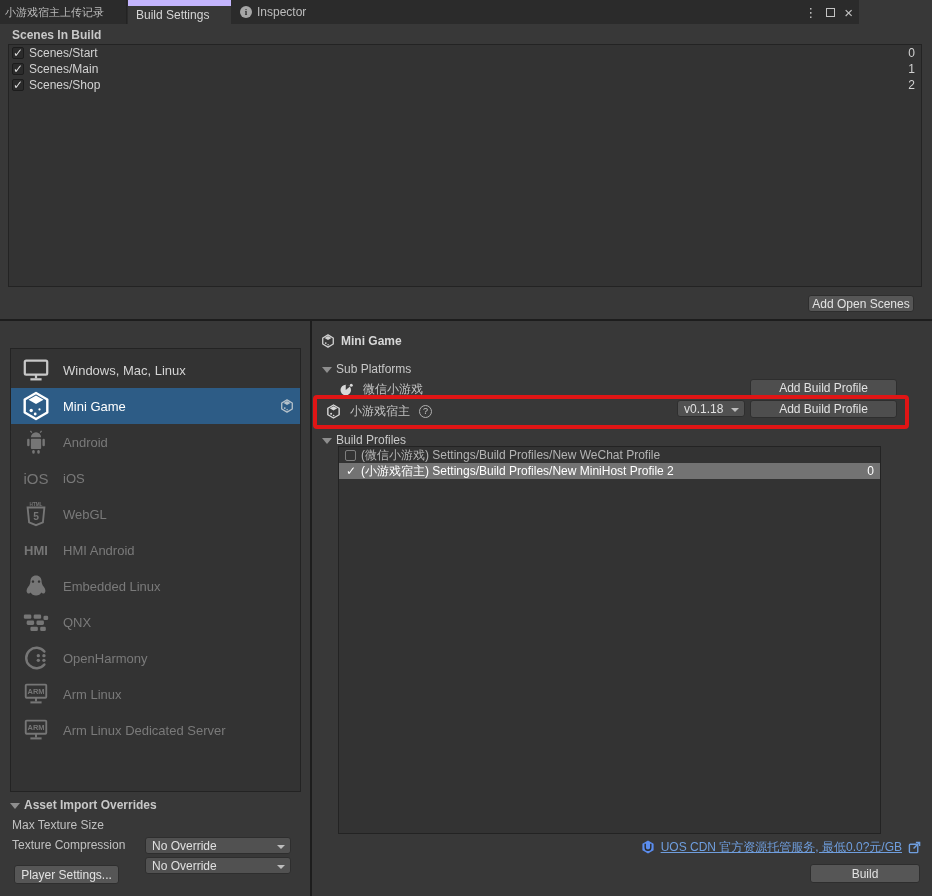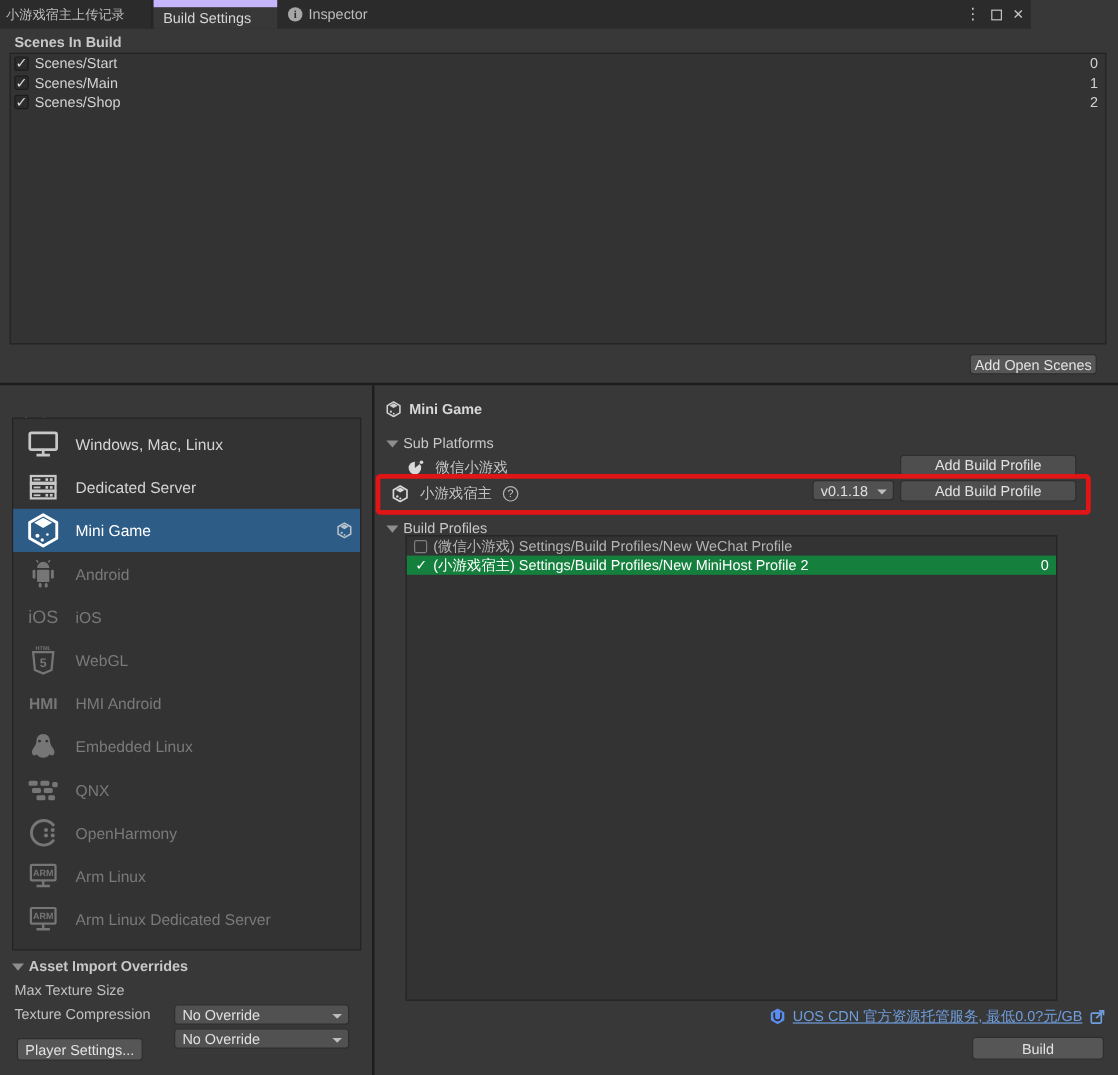--- a/index.html
+++ b/index.html
@@ -72,21 +72,21 @@
   #abp1 { position:absolute; left:750px; top:379px; width:147px; height:18px; background:#4e4e4e; }
   #abp2 { position:absolute; left:750px; top:400px; width:147px; height:18px; background:#4e4e4e; }
   .help { width:13px; height:13px; border:1px solid #b0b0b0; border-radius:50%; color:#c8c8c8; font-size:9px; display:inline-flex; align-items:center; justify-content:center; margin-left:9px; flex:none; }
 
   #red-rect { position:absolute; left:313px; top:395px; width:596px; height:34px; border:4px solid #e01515; border-radius:4px; pointer-events:none; }
 
   #bp-head { position:absolute; left:322px; top:433px; display:flex; align-items:center; color:#c8c8c8; }
   #profiles-box { left:338px; top:446px; width:543px; height:388px; padding-top:1px; }
   .prow { height:15px; display:flex; align-items:center; padding:0 6px 0 6px; color:#b4b4b4; }
   .prow .cb { width:11px; height:11px; margin-right:5px; background:#333333; border:1px solid #7e7e7e; }
-  .prow.selected { background:#15803d; color:#ffffff; height:16px;justify-content:space-between; }
+  .prow.selected { background:#737373; color:#ffffff; height:16px;justify-content:space-between; }
   .prow.selected .cb { background:transparent; border-color:transparent; }
   .prow.selected .cb.checked::after { color:#ffffff; top:-3px; }
   .prow .num { margin-left:auto; }
 
   #uos-row { position:absolute; right:11px; top:838px; height:18px; display:flex; align-items:center; gap:6px; }
   #uos-link { color:#6f9ede; text-decoration:underline; font-size:12px; }
   #build-btn { position:absolute; left:810px; top:864px; width:110px; height:19px; }
 
   svg { display:block; }
 </style>
@@ -140,39 +140,20 @@
   <div id="platform-box" class="listbox">
     <div class="plat-row">
       <span class="picon">
         <svg width="28" height="28" viewBox="0 0 30 30">
             <rect x="3" y="5" width="24" height="15" rx="1.5" fill="none" stroke="currentColor" stroke-width="2.4"></rect>
             <line x1="15" y1="20" x2="15" y2="24" stroke="currentColor" stroke-width="2.4"></line>
             <line x1="9" y1="25" x2="21" y2="25" stroke="currentColor" stroke-width="2.4"></line>
           </svg>
       </span>
       <span>Windows, Mac, Linux</span>
-    </div>
-    <div class="plat-row">
-      <span class="picon">
-        <svg width="28" height="28" viewBox="0 0 30 30">
-            <rect x="4" y="5" width="22" height="6" fill="none" stroke="currentColor" stroke-width="2"></rect>
-            <rect x="4" y="12" width="22" height="6" fill="none" stroke="currentColor" stroke-width="2"></rect>
-            <rect x="4" y="19" width="22" height="6" fill="none" stroke="currentColor" stroke-width="2"></rect>
-            <rect x="17" y="7" width="2.4" height="2.4" fill="currentColor"></rect>
-            <rect x="21" y="7" width="2.4" height="2.4" fill="currentColor"></rect>
-            <rect x="17" y="14" width="2.4" height="2.4" fill="currentColor"></rect>
-            <rect x="21" y="14" width="2.4" height="2.4" fill="currentColor"></rect>
-            <rect x="17" y="21" width="2.4" height="2.4" fill="currentColor"></rect>
-            <rect x="21" y="21" width="2.4" height="2.4" fill="currentColor"></rect>
-            <rect x="6.5" y="7.4" width="6" height="1.6" fill="currentColor"></rect>
-            <rect x="6.5" y="14.4" width="6" height="1.6" fill="currentColor"></rect>
-            <rect x="6.5" y="21.4" width="6" height="1.6" fill="currentColor"></rect>
-          </svg>
-      </span>
-      <span>Dedicated Server</span>
     </div>
     <div class="plat-row selected">
       <span class="picon">
         <svg width="30" height="30" viewBox="0 0 30 30">
             <path d="M15 2 L26.3 8.5 V21.5 L15 28 L3.7 21.5 V8.5 Z" fill="none" stroke="currentColor" stroke-width="2.4" stroke-linejoin="round"></path>
             <path d="M15 4.4 L22.5 8.7 L15 13 L7.5 8.7 Z" fill="currentColor"></path>
             <circle cx="10.2" cy="19.5" r="1.7" fill="currentColor"></circle>
             <circle cx="14.2" cy="23" r="1.4" fill="currentColor"></circle>
             <circle cx="18.5" cy="18.4" r="1.1" fill="currentColor"></circle>
           </svg>

